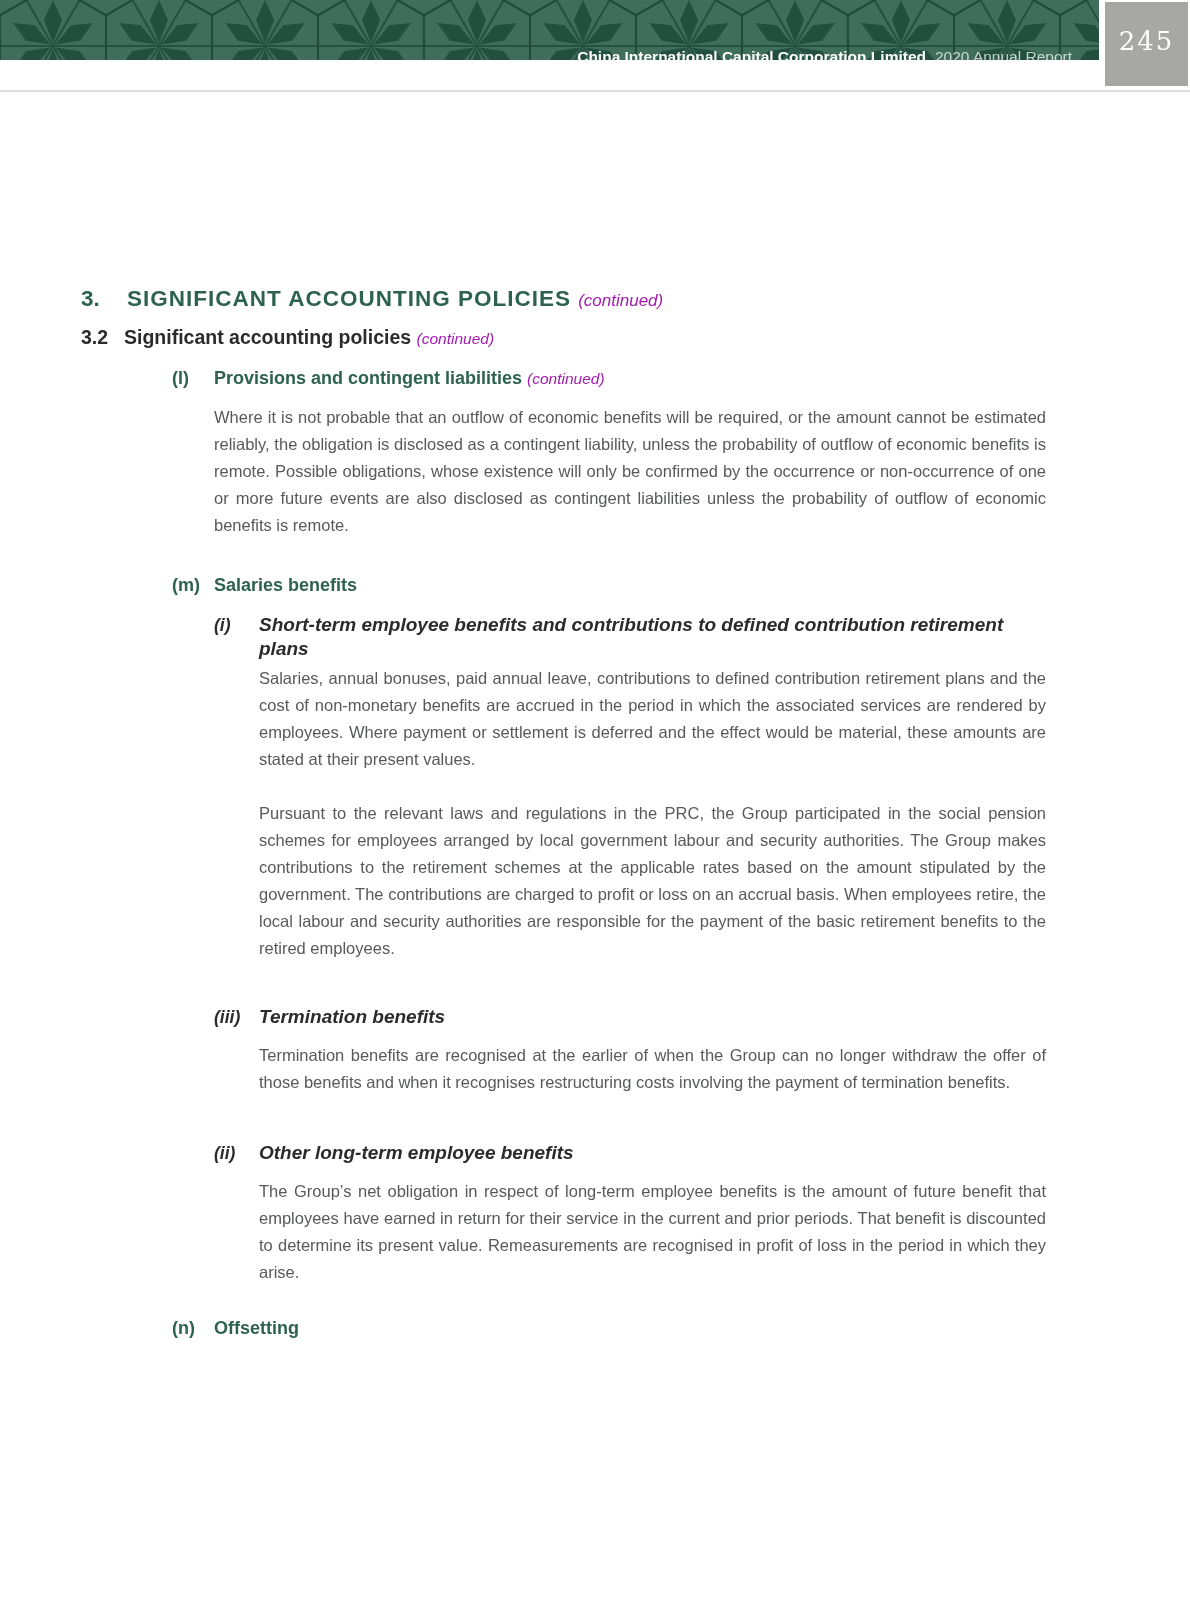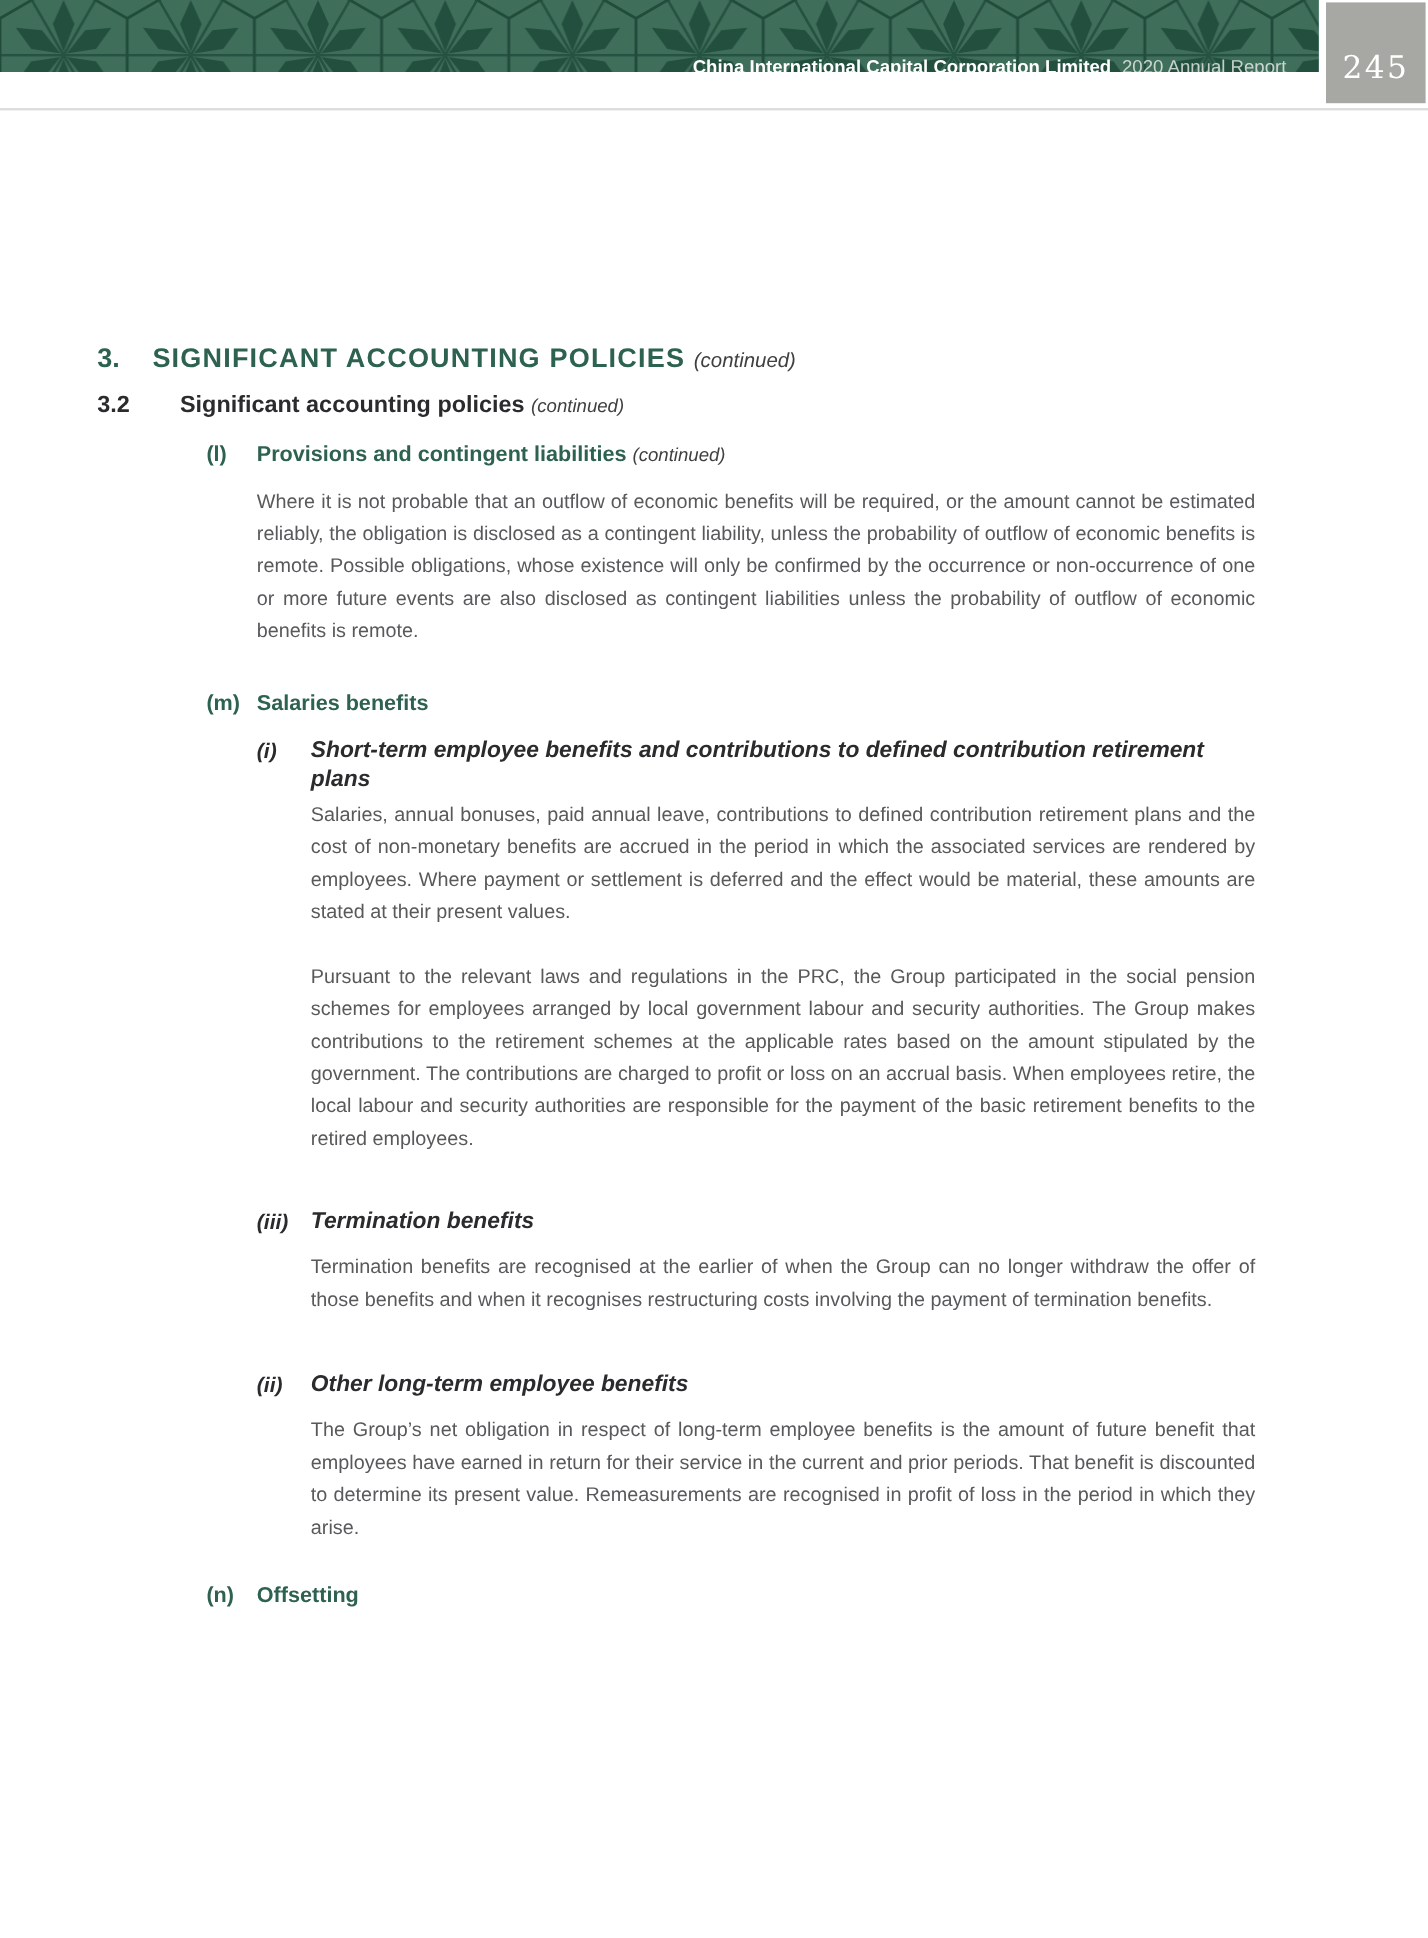--- a/index.html
+++ b/index.html
@@ -25,40 +25,40 @@
     position: absolute; top: 48px; right: 27px;
     white-space: nowrap; font-size: 15.5px; line-height: 18px;
   }
   .band-text .company { color: #ffffff; font-weight: bold; }
   .band-text .report  { color: rgba(255,255,255,0.72); margin-left: 9px; }
   .pagebox {
     position: absolute; top: 2px; right: 2px;
     width: 83px; height: 84px;
     background: #a7a7a4;
     display: flex; justify-content: center; align-items: flex-start;
-    padding-top: 42px;
+    padding-top: 26px;
   }
   .pagebox span {
     font-family: "DejaVu Serif", "Liberation Serif", serif;
     font-size: 26px; line-height: 26px; color: #ffffff; letter-spacing: 2px;
   }
   .header-rule { margin-top: 4px; height: 2px; background: #dcdddd; }
 
   
   .content { padding: 0 144px 0 81px; color: #58595b; }
 
-  .cont { font-style: italic; font-weight: normal; color: #404040; }
+  .cont { font-style: italic; font-weight: normal; color: #a21caf; }
 
   .h1 { display: flex; margin-top: 192px; color: #2d6150; }
   .h1-num { width: 46px; font-size: 22.5px; font-weight: bold; line-height: 30px; }
   .h1-text { flex: 1; font-size: 22.5px; font-weight: bold; line-height: 30px; letter-spacing: 1px; }
   .h1-line1 { text-align: justify; text-align-last: justify; }
   .h1-line2 .cont { font-size: 17px; letter-spacing: 0; }
 
-  .sub { display: flex; margin-top: 9px; color: #2b2b2d; gap: 26px; }
+  .sub { display: flex; margin-top: 9px; color: #2b2b2d; }
   .sub-num { width: 43px; font-size: 19.5px; font-weight: bold; line-height: 25px; }
   .sub-title { flex: 1; font-size: 19.5px; font-weight: bold; line-height: 25px; }
   .cont-sm { font-size: 15.5px; }
 
   .letter-head { display: flex; margin-left: 91px; color: #2d6150; }
   .letter-label { width: 42px; font-size: 18px; font-weight: bold; line-height: 24px; }
   .letter-title { flex: 1; font-size: 18px; font-weight: bold; line-height: 24px; }
   .letter-body { margin-left: 133px; }
 
   .roman-head { display: flex; color: #2b2b2d; }

